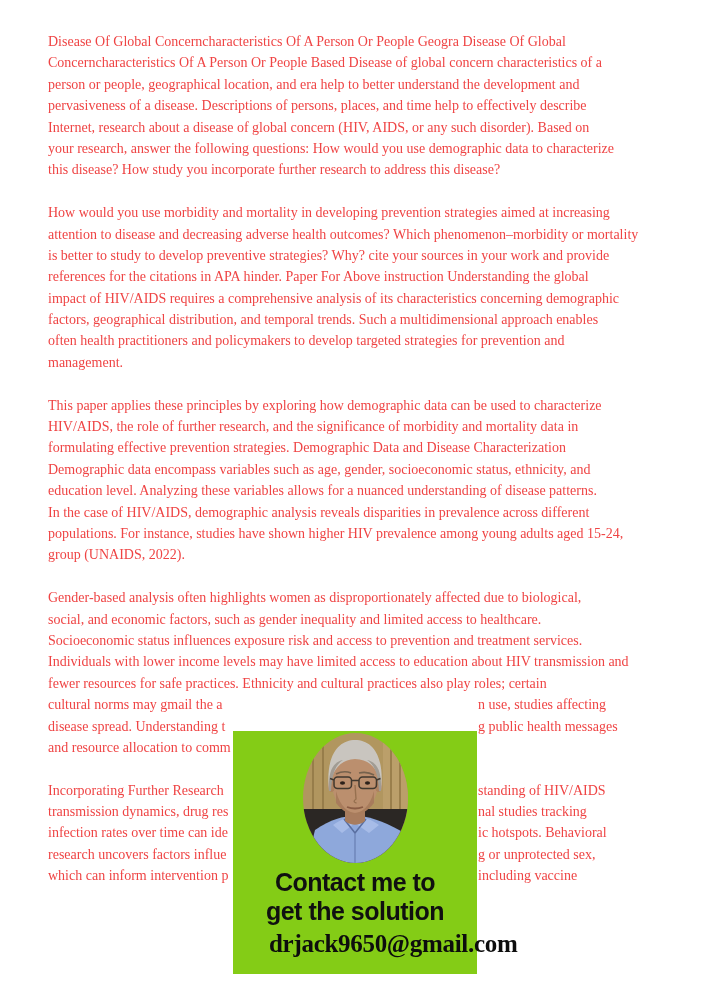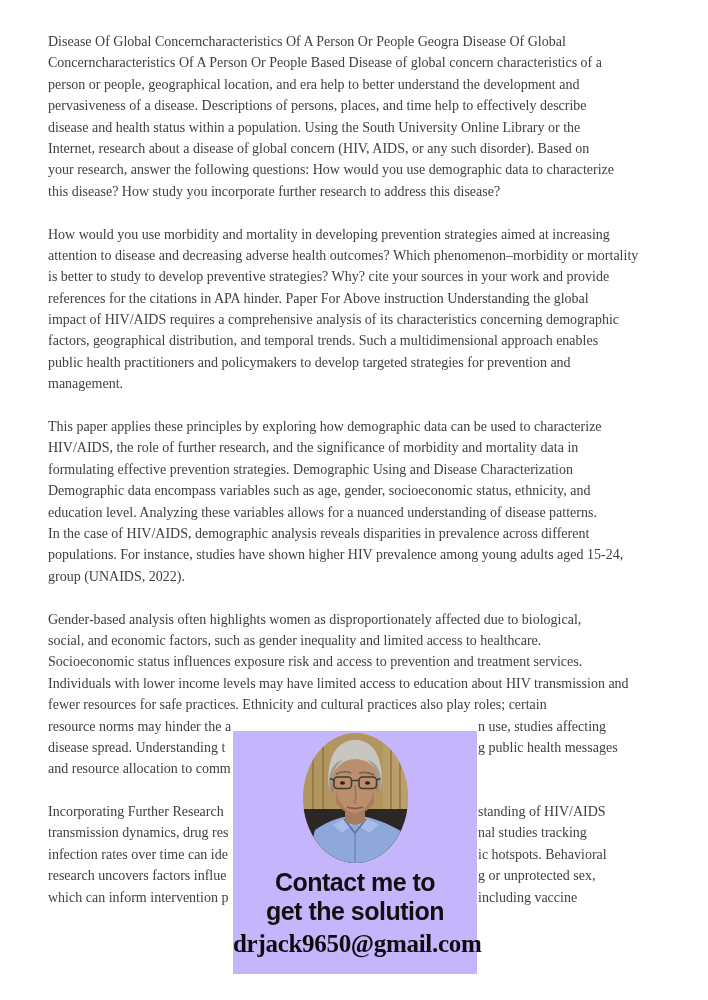--- a/index.html
+++ b/index.html
@@ -15,21 +15,21 @@
     overflow: hidden;
     font-family: "Liberation Serif", serif;
   }
   .doc {
     position: absolute;
     left: 48px;
     top: 31px;
     width: 622px;
     font-size: 14px;
     line-height: 21.4px;
-    color: #404040;
+    color: #ef4444;
   }
   .para {
     margin: 0 0 21.4px 0;
   }
   .para:last-child { margin-bottom: 0; margin-top: 15px; }
   .line {
     position: relative;
     height: 21.4px;
     white-space: nowrap;
   }
@@ -38,21 +38,21 @@
     left: 430px;
     top: 0;
     white-space: nowrap;
   }
   .promo {
     position: absolute;
     left: 233px;
     top: 731px;
     width: 244px;
     height: 243px;
-    background: #c4b5fd;
+    background: #84cc16;
     text-align: center;
   }
   .photo {
     width: 105px;
     height: 130px;
     margin: 2px auto 0 auto;
     display: block;
   }
   .promo-headline {
     font-family: "Liberation Sans", sans-serif;
@@ -64,65 +64,65 @@
   }
   .promo-headline.first { margin-top: 5px; }
   .promo-email {
     margin-top: 3px;
     font-family: "Liberation Serif", serif;
     font-weight: bold;
     font-size: 25px;
     line-height: 30px;
     letter-spacing: -0.3px;
     color: #0d0d0d;
+    padding-left: 36px;
   }
 </style>
 </head>
 <body>
 
 <div class="page">
 
   <div class="doc" id="doc">
       <div class="para">
         <div class="line">Disease Of Global Concerncharacteristics Of A Person Or People Geogra Disease Of Global</div>
         <div class="line">Concerncharacteristics Of A Person Or People Based Disease of global concern characteristics of a</div>
         <div class="line">person or people, geographical location, and era help to better understand the development and</div>
         <div class="line">pervasiveness of a disease. Descriptions of persons, places, and time help to effectively describe</div>
-        <div class="line">disease and health status within a population. Using the South University Online Library or the</div>
         <div class="line">Internet, research about a disease of global concern (HIV, AIDS, or any such disorder). Based on</div>
         <div class="line">your research, answer the following questions: How would you use demographic data to characterize</div>
         <div class="line">this disease? How study you incorporate further research to address this disease?</div>
       </div>
       <div class="para">
         <div class="line">How would you use morbidity and mortality in developing prevention strategies aimed at increasing</div>
         <div class="line">attention to disease and decreasing adverse health outcomes? Which phenomenon–morbidity or mortality</div>
         <div class="line">is better to study to develop preventive strategies? Why? cite your sources in your work and provide</div>
         <div class="line">references for the citations in APA hinder. Paper For Above instruction Understanding the global</div>
         <div class="line">impact of HIV/AIDS requires a comprehensive analysis of its characteristics concerning demographic</div>
         <div class="line">factors, geographical distribution, and temporal trends. Such a multidimensional approach enables</div>
-        <div class="line">public health practitioners and policymakers to develop targeted strategies for prevention and</div>
+        <div class="line">often health practitioners and policymakers to develop targeted strategies for prevention and</div>
         <div class="line">management.</div>
       </div>
       <div class="para">
         <div class="line">This paper applies these principles by exploring how demographic data can be used to characterize</div>
         <div class="line">HIV/AIDS, the role of further research, and the significance of morbidity and mortality data in</div>
-        <div class="line">formulating effective prevention strategies. Demographic Using and Disease Characterization</div>
+        <div class="line">formulating effective prevention strategies. Demographic Data and Disease Characterization</div>
         <div class="line">Demographic data encompass variables such as age, gender, socioeconomic status, ethnicity, and</div>
         <div class="line">education level. Analyzing these variables allows for a nuanced understanding of disease patterns.</div>
         <div class="line">In the case of HIV/AIDS, demographic analysis reveals disparities in prevalence across different</div>
         <div class="line">populations. For instance, studies have shown higher HIV prevalence among young adults aged 15-24,</div>
         <div class="line">group (UNAIDS, 2022).</div>
       </div>
       <div class="para">
         <div class="line">Gender-based analysis often highlights women as disproportionately affected due to biological,</div>
         <div class="line">social, and economic factors, such as gender inequality and limited access to healthcare.</div>
         <div class="line">Socioeconomic status influences exposure risk and access to prevention and treatment services.</div>
         <div class="line">Individuals with lower income levels may have limited access to education about HIV transmission and</div>
         <div class="line">fewer resources for safe practices. Ethnicity and cultural practices also play roles; certain</div>
-        <div class="line"><span>resource norms may hinder the a</span><span class="right-frag">n use, studies affecting</span></div>
+        <div class="line"><span>cultural norms may gmail the a</span><span class="right-frag">n use, studies affecting</span></div>
         <div class="line"><span>disease spread. Understanding t</span><span class="right-frag">g public health messages</span></div>
         <div class="line"><span>and resource allocation to comm</span><span class="right-frag"></span></div>
       </div>
       <div class="para">
         <div class="line"><span>Incorporating Further Research</span><span class="right-frag">standing of HIV/AIDS</span></div>
         <div class="line"><span>transmission dynamics, drug res</span><span class="right-frag">nal studies tracking</span></div>
         <div class="line"><span>infection rates over time can ide</span><span class="right-frag">ic hotspots. Behavioral</span></div>
         <div class="line"><span>research uncovers factors influe</span><span class="right-frag">g or unprotected sex,</span></div>
         <div class="line"><span>which can inform intervention p</span><span class="right-frag">including vaccine</span></div>
       </div>

